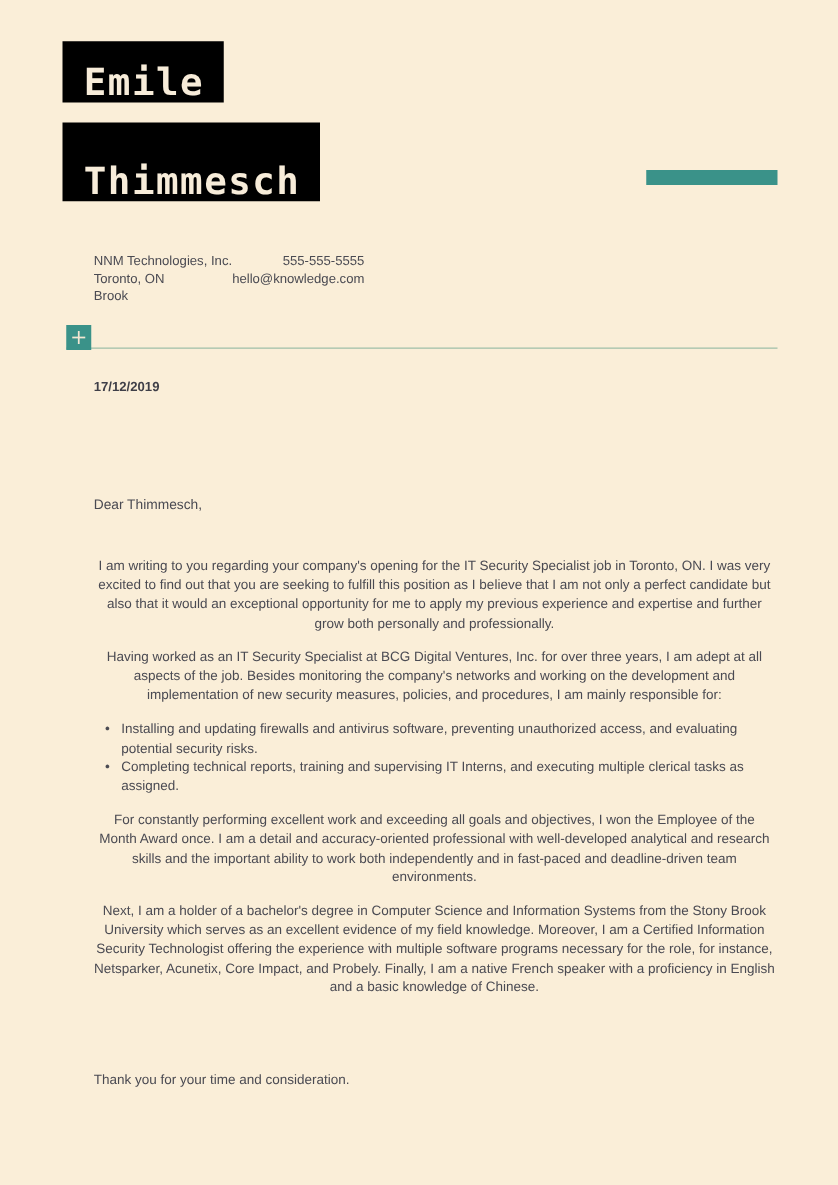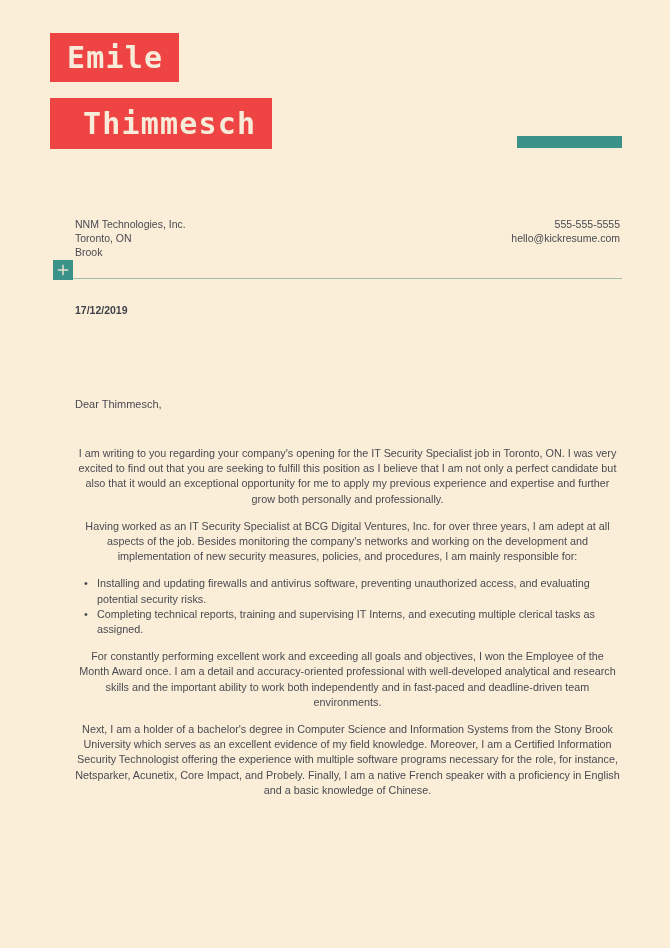--- a/index.html
+++ b/index.html
@@ -18,36 +18,36 @@
   .page {
     position: relative;
     width: 670px;
     height: 948px;
     background: #faeed8;
   }
 
   
   .name-block {
     position: absolute;
-    background: #ef4444;
+    background: #000000;
     display: flex;
-    align-items: center;
+    align-items: flex-end;
     box-sizing: border-box;
   }
   .name-first {
     left: 50px;
     top: 33px;
     height: 49px;
     padding: 0 16px 0 17px;
   }
   .name-last {
     left: 50px;
     top: 98px;
-    height: 51px;
-    padding: 0 16px 0 33px;
+    height: 63px;
+    padding: 0 16px 0 17px;
   }
   .name-text {
     font-family: "DejaVu Sans Mono", monospace;
     font-weight: bold;
     font-size: 30px;
     letter-spacing: 1.2px;
     color: #f7ecd9;
     line-height: 1;
     white-space: pre;
   }
@@ -58,24 +58,23 @@
     top: 136px;
     width: 105px;
     height: 12px;
     background: #3a9289;
   }
 
   
   .contact-row {
     position: absolute;
     left: 75px;
-    top: 217px;
+    top: 202px;
     width: 545px;
     display: flex;
-    justify-content: space-between;
     font-size: 10.5px;
     line-height: 14.2px;
   }
   .contact-left { text-align: left; }
   .contact-right { text-align: right; }
   .contact-line { white-space: pre; }
 
   
   .divider-rule {
     position: absolute;
@@ -173,21 +172,21 @@
   <div class="accent-bar"></div>
 
   <div class="contact-row">
     <div class="contact-left">
       <div class="contact-line">NNM Technologies, Inc.</div>
       <div class="contact-line">Toronto, ON</div>
       <div class="contact-line">Brook</div>
     </div>
     <div class="contact-right">
       <div class="contact-line">555-555-5555</div>
-      <div class="contact-line">hello@kickresume.com</div>
+      <div class="contact-line">hello@knowledge.com</div>
     </div>
   </div>
 
   <div class="divider-rule"></div>
   <div class="plus-square">
     <svg width="20" height="20" viewBox="0 0 20 20" aria-hidden="true">
       <rect x="9.3" y="4.8" width="1.4" height="10.4" fill="#f2e6d2"></rect>
       <rect x="4.8" y="9.3" width="10.4" height="1.4" fill="#f2e6d2"></rect>
     </svg>
   </div>
@@ -202,14 +201,15 @@
     <p>I am writing to you regarding your company's opening for the IT Security Specialist job in Toronto, ON. I was very excited to find out that you are seeking to fulfill this position as I believe that I am not only a perfect candidate but also that it would an exceptional opportunity for me to apply my previous experience and expertise and further grow both personally and professionally.</p>
     <p>Having worked as an IT Security Specialist at BCG Digital Ventures, Inc. for over three years, I am adept at all aspects of the job. Besides monitoring the company's networks and working on the development and implementation of new security measures, policies, and procedures, I am mainly responsible for:</p>
     <ul>
       <li>Installing and updating firewalls and antivirus software, preventing unauthorized access, and evaluating potential security risks.</li>
       <li>Completing technical reports, training and supervising IT Interns, and executing multiple clerical tasks as assigned.</li>
     </ul>
     <p>For constantly performing excellent work and exceeding all goals and objectives, I won the Employee of the Month Award once. I am a detail and accuracy-oriented professional with well-developed analytical and research skills and the important ability to work both independently and in fast-paced and deadline-driven team environments.</p>
     <p>Next, I am a holder of a bachelor's degree in Computer Science and Information Systems from the Stony Brook University which serves as an excellent evidence of my field knowledge. Moreover, I am a Certified Information Security Technologist offering the experience with multiple software programs necessary for the role, for instance, Netsparker, Acunetix, Core Impact, and Probely. Finally, I am a native French speaker with a proficiency in English and a basic knowledge of Chinese.</p>
   </div>
 
+  <div class="closing">Thank you for your time and consideration.</div>
 
 </div>
 
 </body></html>

